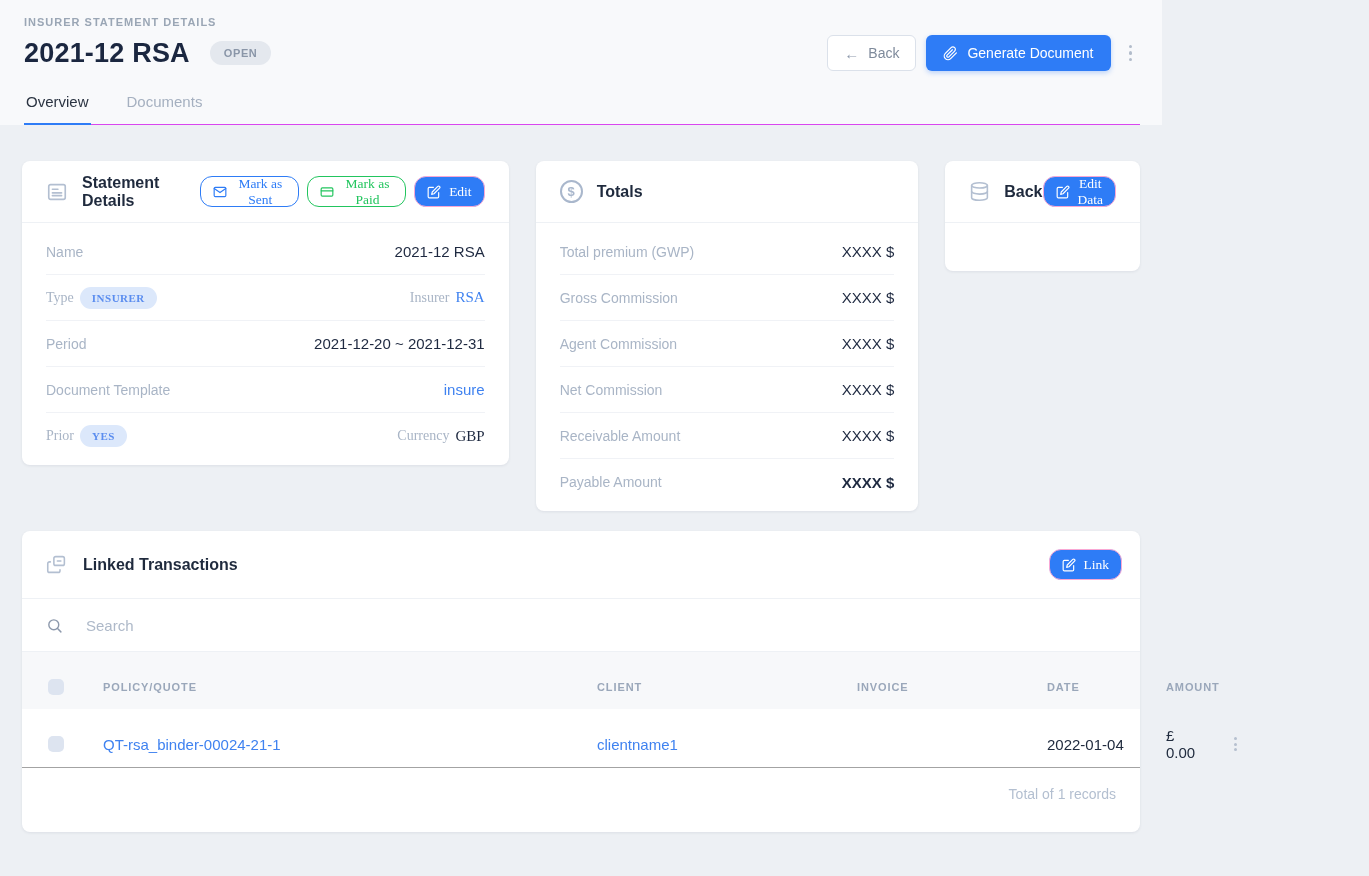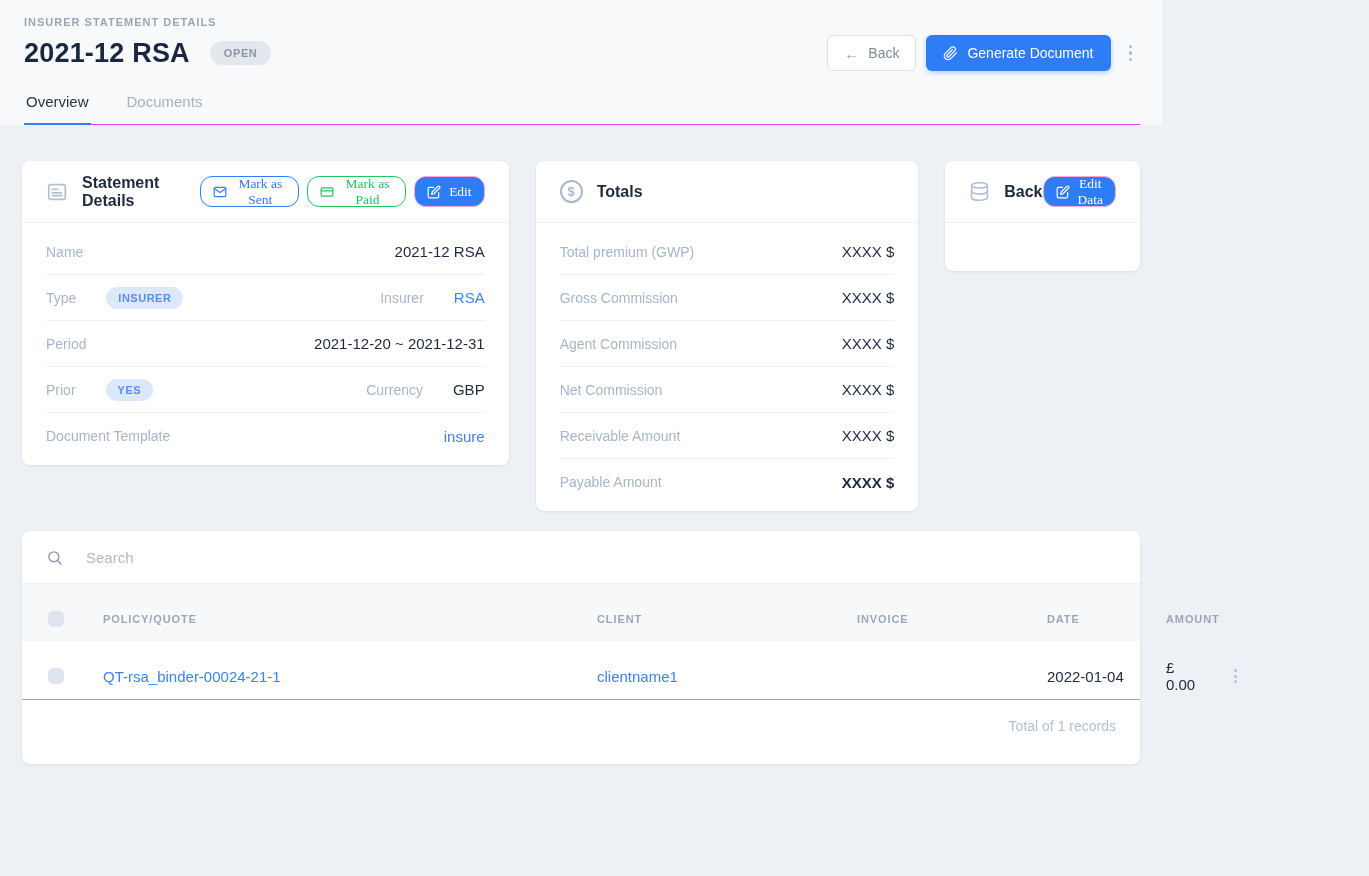--- a/index.html
+++ b/index.html
@@ -66,21 +66,21 @@
   .btn-fill-blue { border:1px solid #f9a8d4; background:#2e7cf6; color:#fff; }
 
   
   .card-statement { width:538px; }
   .kv-body { padding:6px 24px; }
   .kv-row { height:46px; display:flex; align-items:center; justify-content:space-between;
             border-bottom:1px solid #f0f2f6; }
   .kv-row:last-child { border-bottom:none; }
   .kv-label { font-size:14px; color:#a9b5c6; }
   .kv-value { font-size:15px; color:#1e2940; font-weight:500; }
-  .kv-left, .kv-right { display:flex; align-items:center; gap:30px; }
+  .kv-left, .kv-right { display:flex; align-items:center; gap:6px;font-family:Liberation Serif, serif; }
   .pill-blue {
     background:#dce8fb; color:#5b8def; font-size:11px; font-weight:700;
     letter-spacing:.5px; padding:5px 12px; border-radius:13px;
   }
   .link { color:#3f82f0; cursor:pointer; font-weight:400; }
 
   
   .card-totals { width:423px; }
   .t-row .kv-value.bold { font-weight:700; }
 
@@ -222,32 +222,32 @@
             <div class="kv-right">
               <span class="kv-label">Insurer</span>
               <span class="kv-value link">RSA</span>
             </div>
           </div>
           <div class="kv-row">
             <span class="kv-label">Period</span>
             <span class="kv-value">2021-12-20 ~ 2021-12-31</span>
           </div>
           <div class="kv-row">
+            <span class="kv-label">Document Template</span>
+            <span class="kv-value link">insure</span>
+          </div>
+          <div class="kv-row">
             <div class="kv-left">
               <span class="kv-label">Prior</span>
               <span class="pill-blue">YES</span>
             </div>
             <div class="kv-right">
               <span class="kv-label">Currency</span>
               <span class="kv-value">GBP</span>
             </div>
-          </div>
-          <div class="kv-row">
-            <span class="kv-label">Document Template</span>
-            <span class="kv-value link">insure</span>
           </div>
         </div>
       </section>
 
       <section class="card card-totals">
         <div class="card-header">
           <span class="dollar-icon">$</span>
           <h2 class="card-title">Totals</h2>
         </div>
         <div class="kv-body">
@@ -298,20 +298,41 @@
               </span>
               <span>Edit Data</span>
             </button>
           </div>
         </div>
         <div class="data-empty"></div>
       </section>
     </div>
 
     <section class="card card-transactions">
+      <div class="tx-header">
+        <span class="hdr-icon">
+          <svg width="21" height="21" viewBox="0 0 24 24" fill="none" stroke="currentColor" stroke-width="1.8" stroke-linecap="round" stroke-linejoin="round">
+              <rect x="9" y="3" width="12" height="10" rx="2"></rect>
+              <path d="M5 9H4a2 2 0 0 0-2 2v8a2 2 0 0 0 2 2h10a2 2 0 0 0 2-2v-1"></path>
+              <line x1="13" y1="8" x2="17" y2="8"></line>
+            </svg>
+        </span>
+        <h2 class="card-title">Linked Transactions</h2>
+        <div class="hdr-actions">
+          <button class="btn-sm btn-fill-blue">
+            <span style="display:flex;">
+              <svg width="14" height="14" viewBox="0 0 24 24" fill="none" stroke="currentColor" stroke-width="2" stroke-linecap="round" stroke-linejoin="round">
+                  <path d="M11 4H4a2 2 0 0 0-2 2v14a2 2 0 0 0 2 2h14a2 2 0 0 0 2-2v-7"></path>
+                  <path d="M18.5 2.5a2.121 2.121 0 0 1 3 3L12 15l-4 1 1-4 9.5-9.5z"></path>
+                </svg>
+            </span>
+            <span>Link</span>
+          </button>
+        </div>
+      </div>
 
       <div class="search-row">
         <span style="display:flex;">
           <svg width="17" height="17" viewBox="0 0 24 24" fill="none" stroke="currentColor" stroke-width="2" stroke-linecap="round" stroke-linejoin="round">
               <circle cx="11" cy="11" r="7"></circle>
               <line x1="21" y1="21" x2="16.3" y2="16.3"></line>
             </svg>
         </span>
         <input class="search-input" type="text" placeholder="Search" style="">
       </div>

